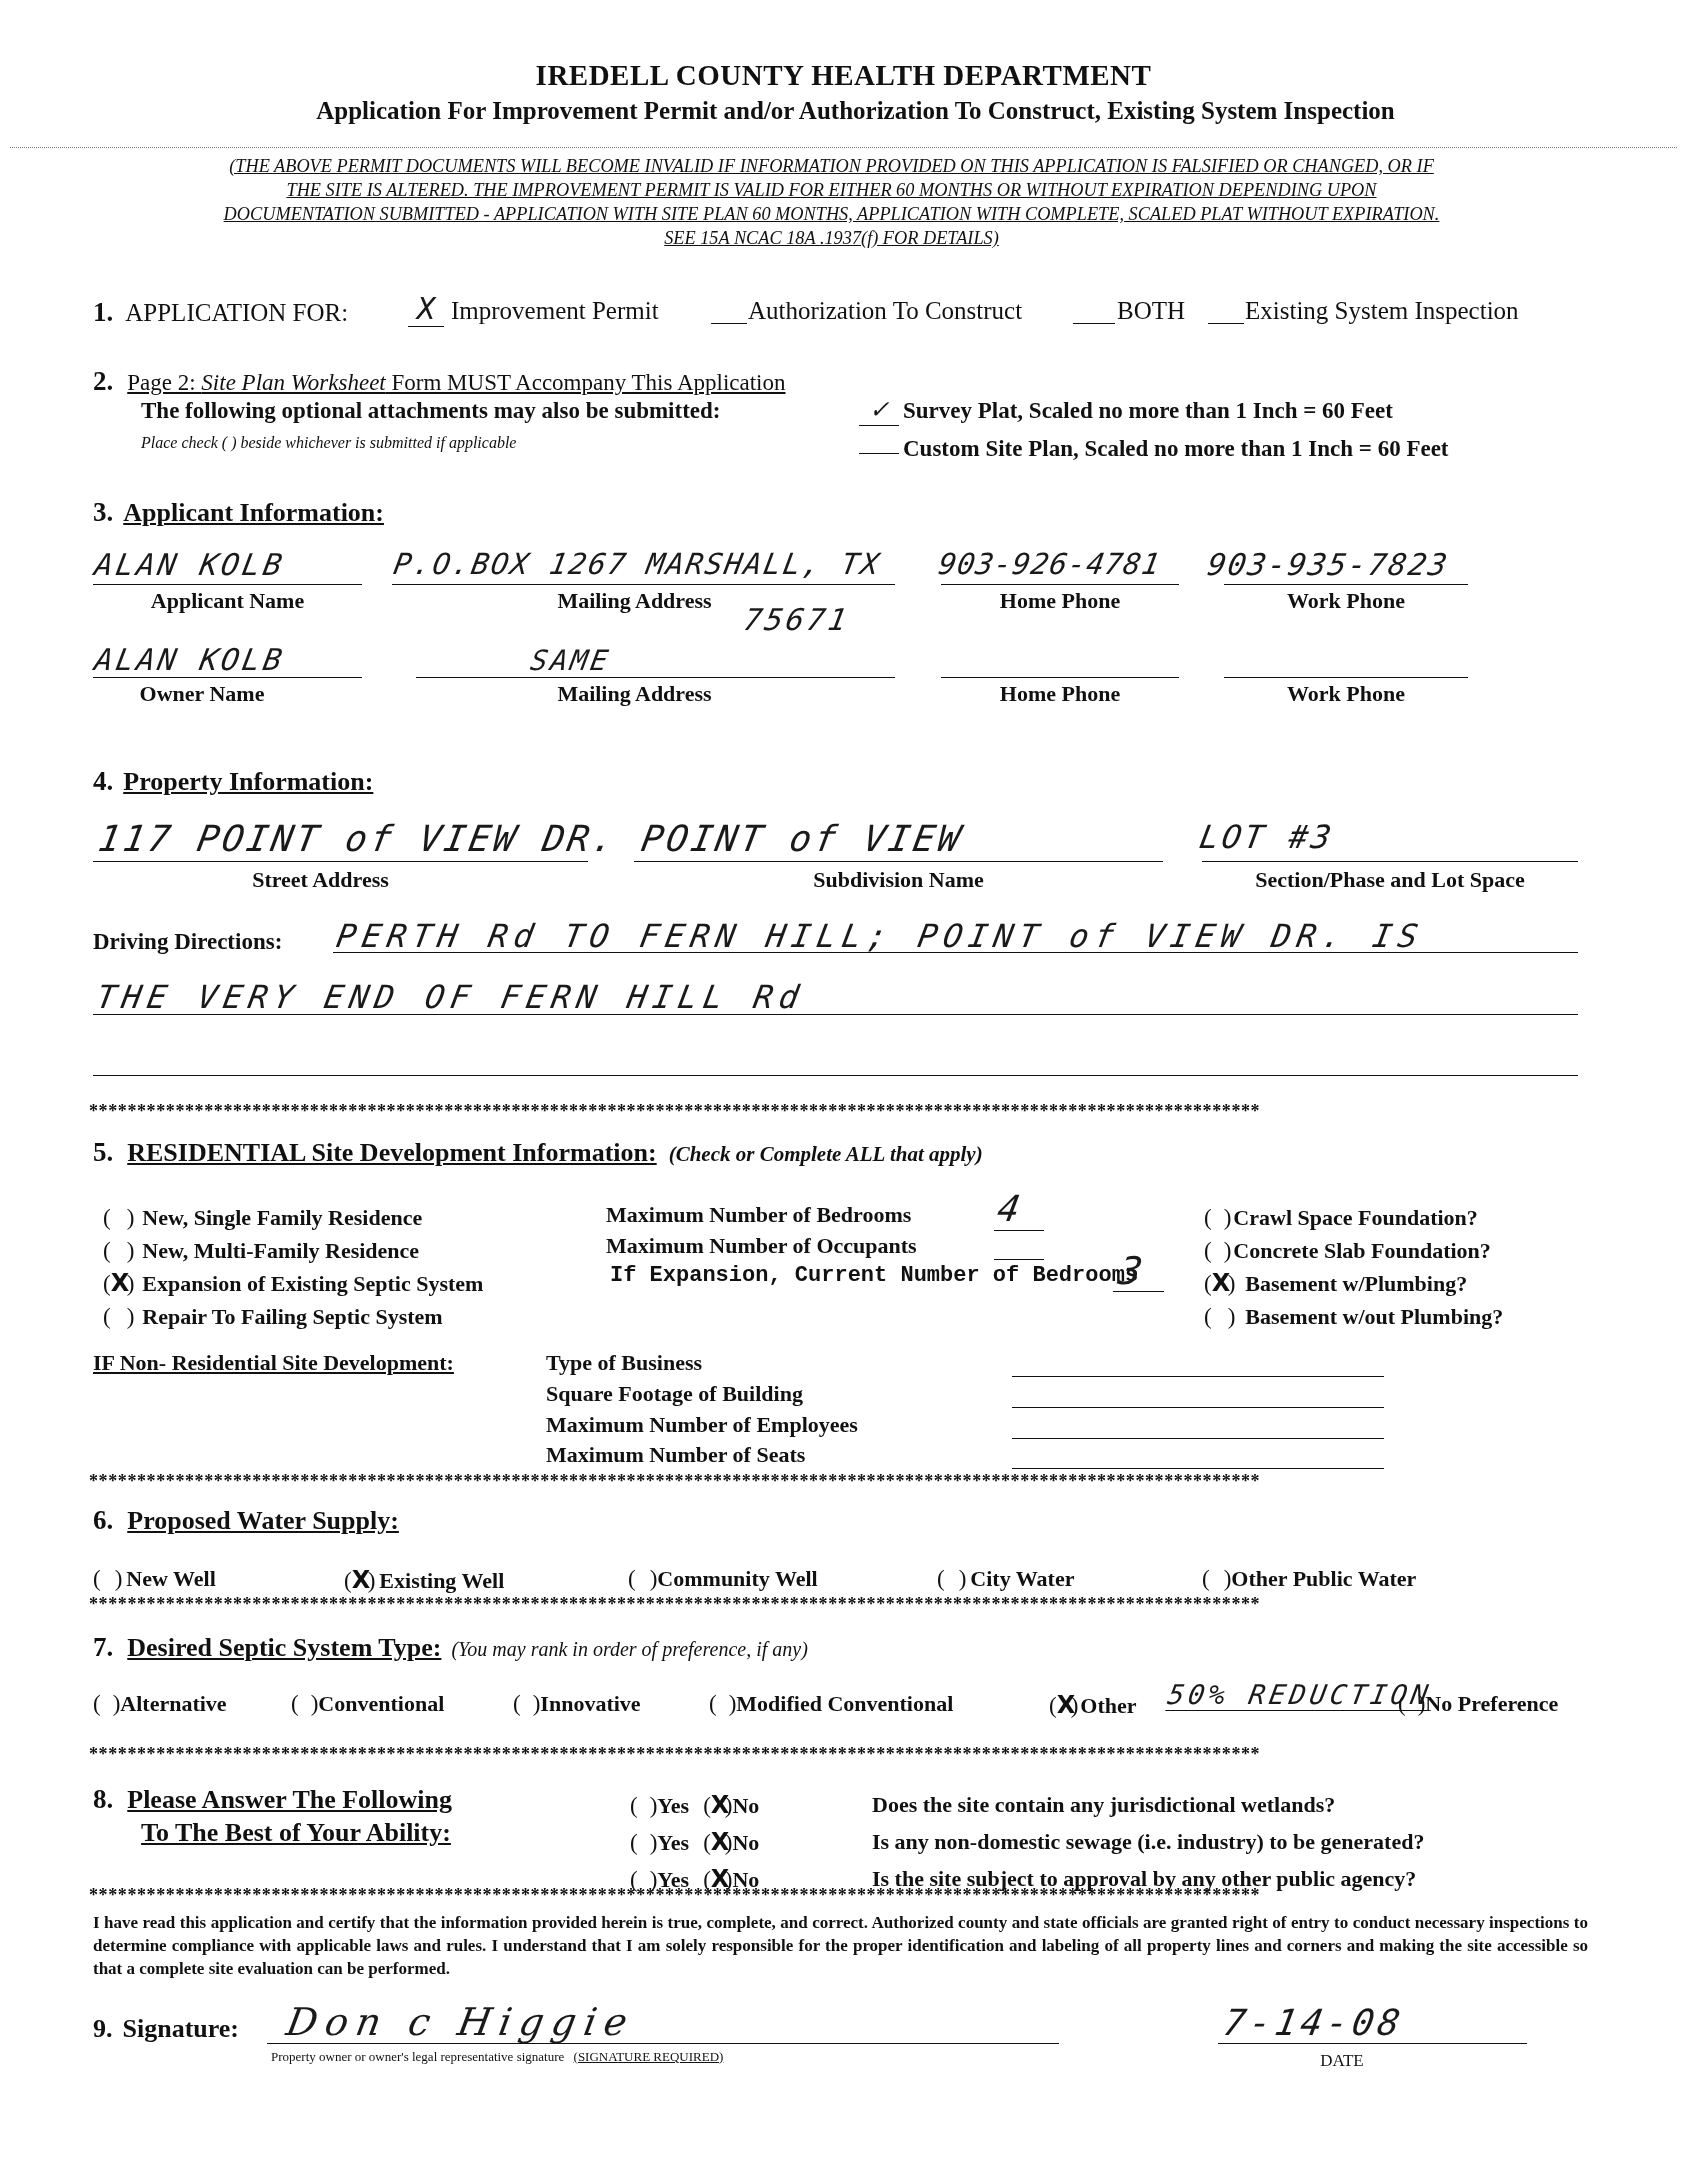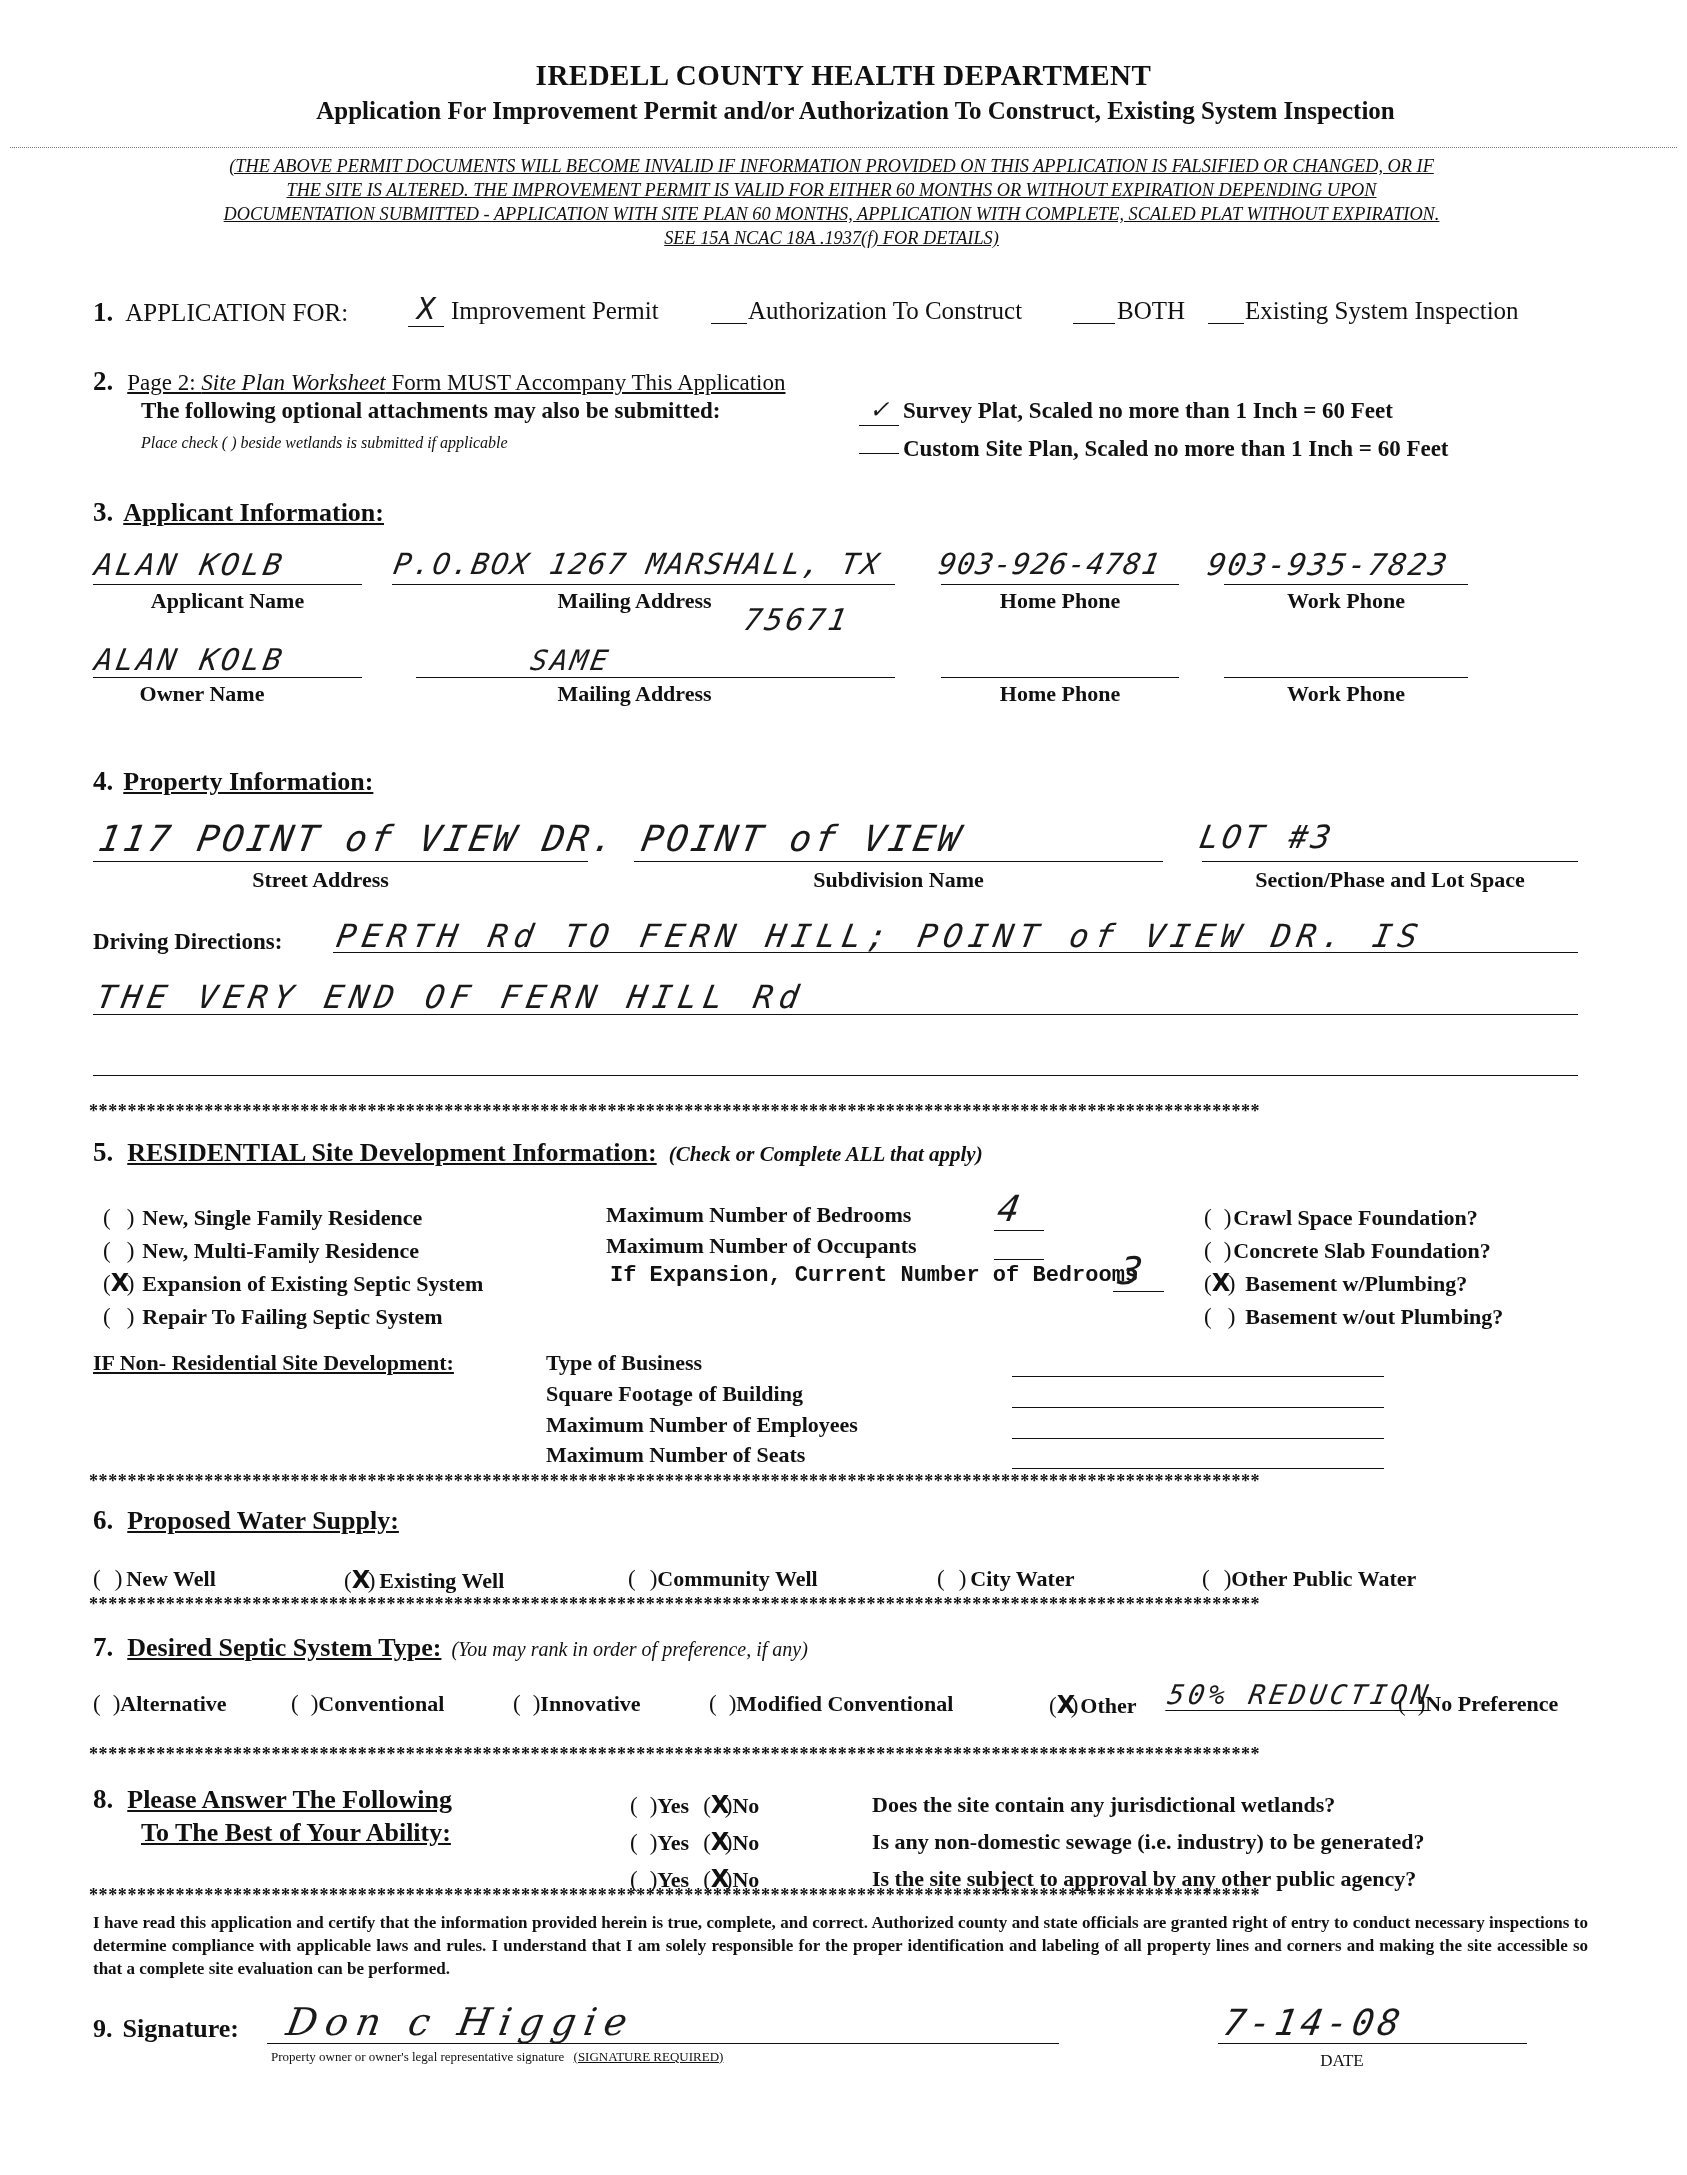--- a/index.html
+++ b/index.html
@@ -51,21 +51,21 @@
 <div class="abs line" style="left:1073px; top:323px; width:42px;"></div>
 <div class="abs sec" style="left:1117px; top:297px;">BOTH</div>
 <div class="abs line" style="left:1208px; top:323px; width:36px;"></div>
 <div class="abs sec" style="left:1245px; top:297px;">Existing System Inspection</div>
 
 <div class="abs" style="left:93px; top:366px; white-space:nowrap;">
   <span class="num b">2.</span>
   <span class="u f22" style="margin-left:10px;"><span>Page 2: </span><i>Site Plan Worksheet</i><span> Form MUST Accompany This Application</span></span>
 </div>
 <div class="abs f22 b" style="left:141px; top:398px;">The following optional attachments may also be submitted:</div>
-<div class="abs" style="left:141px; top:434px; font-size:16px; font-style:italic;">Place check (    ) beside wetlands is submitted if applicable</div>
+<div class="abs" style="left:141px; top:434px; font-size:16px; font-style:italic;">Place check (    ) beside whichever is submitted if applicable</div>
 <div class="abs" style="left:859px; top:392px; width:40px; text-align:center; border-bottom:1.5px solid #111;">
   <span class="hw" style="font-size:28px; letter-spacing:0;">✓</span>
 </div>
 <div class="abs f22 b" style="left:903px; top:398px;">Survey Plat, Scaled no more than 1 Inch  = 60 Feet</div>
 <div class="abs line" style="left:859px; top:453px; width:40px;"></div>
 <div class="abs f22 b" style="left:903px; top:420px;margin-top:16px;">Custom Site Plan, Scaled no more than 1 Inch = 60 Feet</div>
 
 <div class="abs" style="left:93px; top:497px; white-space:nowrap;">
   <span class="num b">3.</span>
   <span class="u f22 b" style="margin-left:6px; font-size:26px;">Applicant Information:</span>

